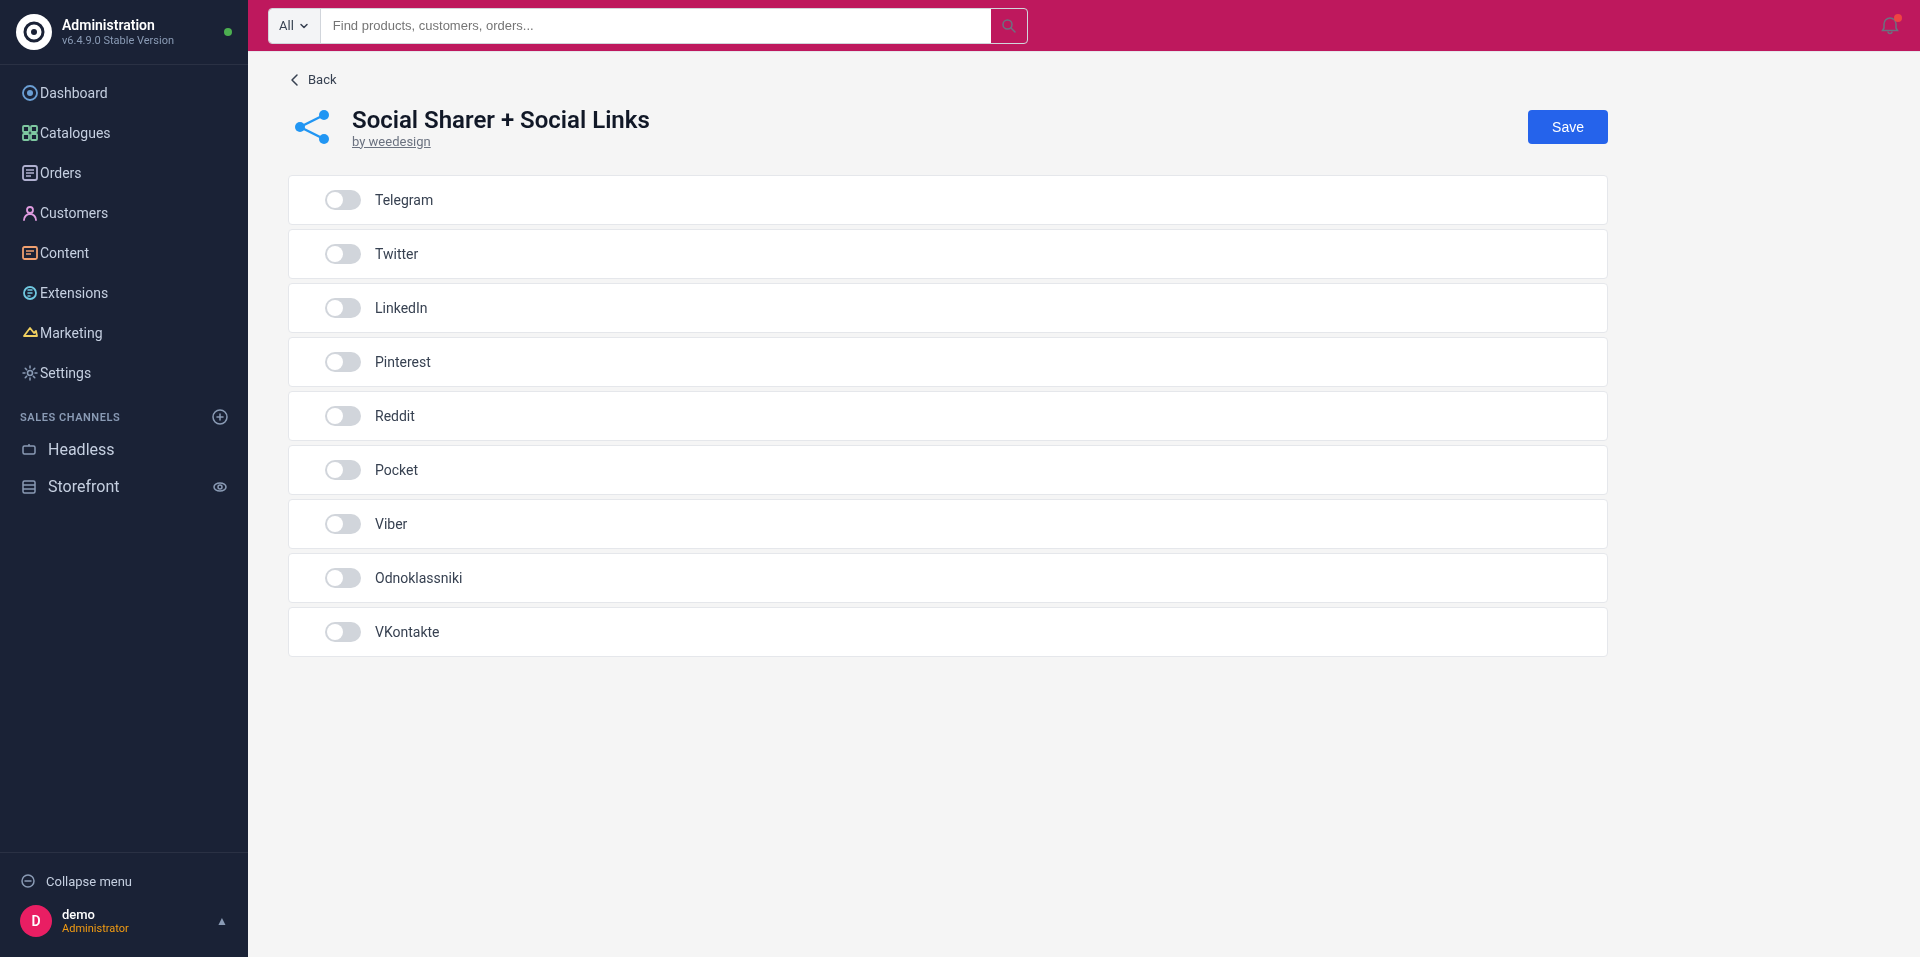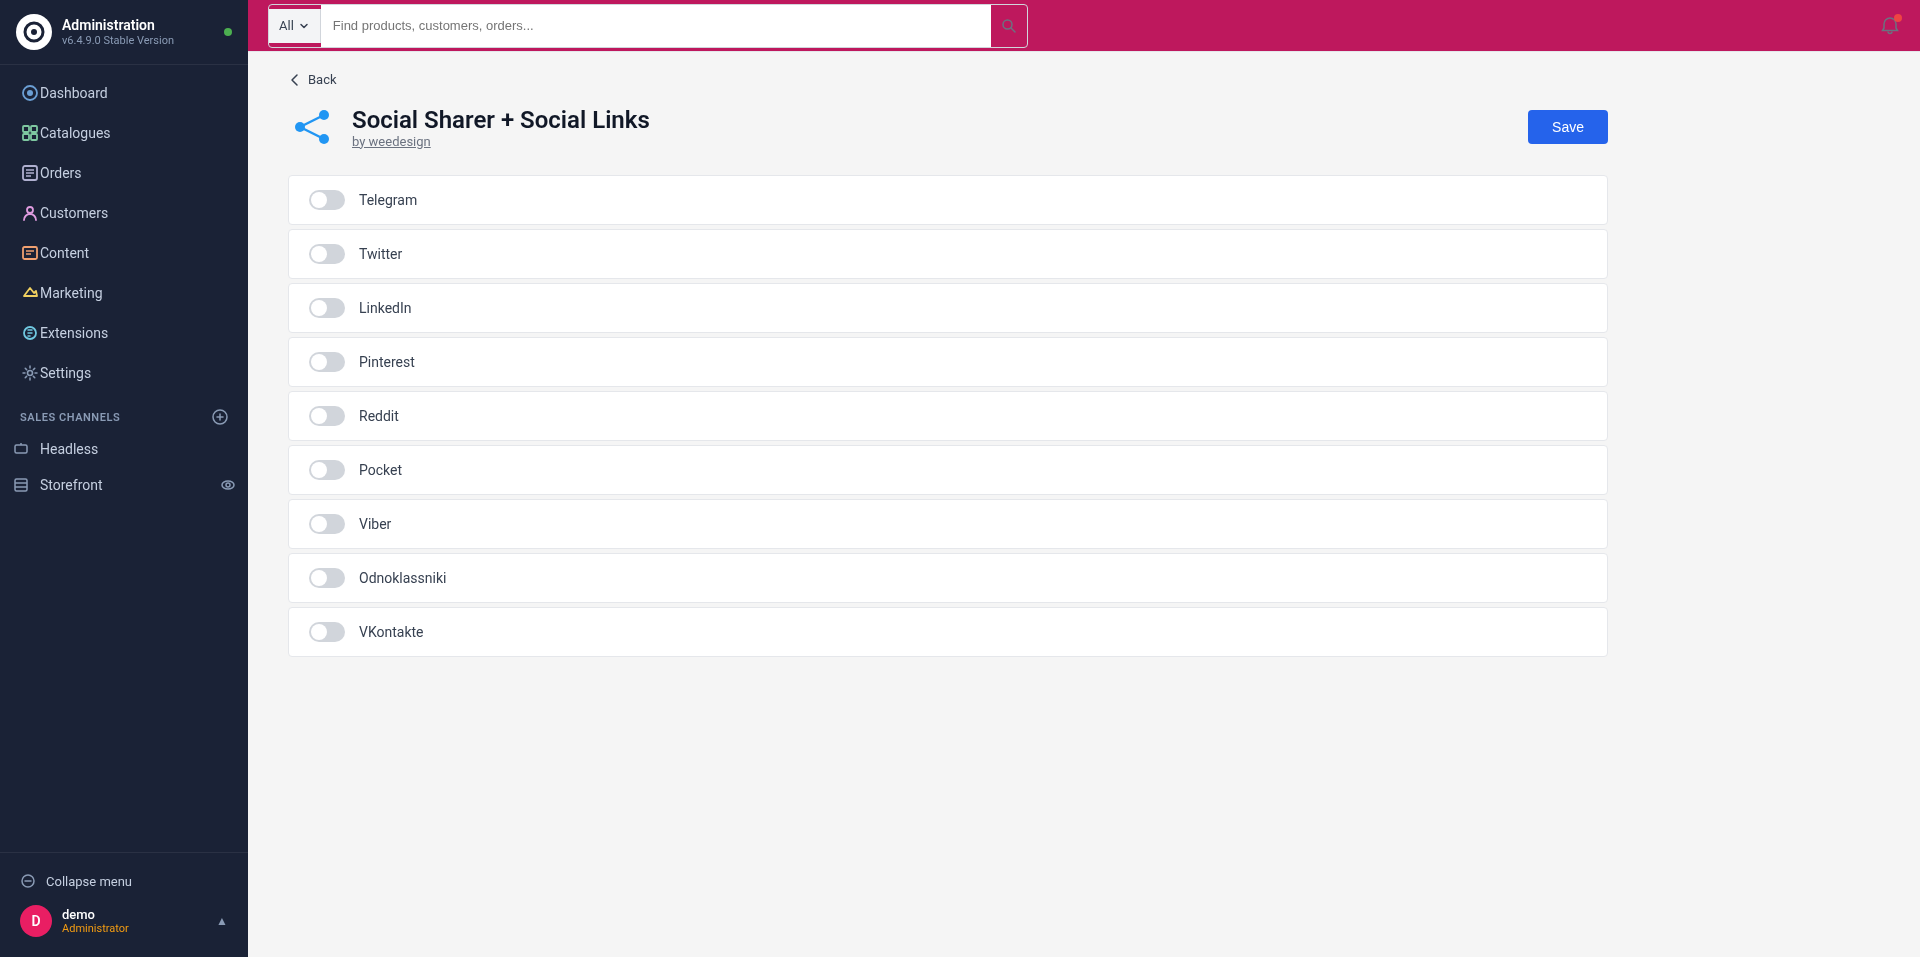--- a/index.html
+++ b/index.html
@@ -54,23 +54,23 @@
       text-transform: uppercase;
       letter-spacing: 0.05em;
       display: flex;
       align-items: center;
       justify-content: space-between;
     }
     .sidebar-section-add { cursor: pointer; color: #8a9bb5; }
 
     .channel-item {
       display: flex; align-items: center; gap: 10px;
-      padding: 9px 12px;
-      cursor: pointer;
-      font-size: 14px;
+      padding: 9px 20px;
+      cursor: pointer;
+      font-size: 16px;
       color: #c5cfe0;
     }
     .channel-icon { width: 18px; height: 18px; display: flex; align-items: center; justify-content: center; flex-shrink: 0; }
     .channel-eye { margin-left: auto; color: #8a9bb5; }
 
     .sidebar-footer {
       padding: 12px 20px;
       border-top: 1px solid rgba(255,255,255,0.07);
     }
     .collapse-menu {
@@ -132,21 +132,21 @@
       color: #374151;
       cursor: pointer;
     }
     .search-input {
       border: none; outline: none;
       padding: 0 12px;
       font-size: 13px;
       color: #374151;
       flex: 1;
       background: #fff;
-      height: 42px;
+      height: 34px;
     }
     .search-icon-btn {
       padding: 0 10px;
       height: 34px;
       display: flex; align-items: center;
       cursor: pointer;
       color: #6b7280;
     }
     .topbar-right { margin-left: auto; display: flex; align-items: center; gap: 12px; }
     .notification-btn { position: relative; cursor: pointer; color: #6b7280; }
@@ -199,21 +199,21 @@
     }
 
     
     .toggle-list { display: flex; flex-direction: column; gap: 0; }
     .toggle-row {
       display: flex;
       align-items: center;
       gap: 14px;
       background: #fff;
       border: 1px solid #e5e7eb;
-      padding: 14px 20px;
+      padding: 14px 36px;
       margin-bottom: 4px;
       border-radius: 4px;
     }
     .toggle-label { font-size: 14px; color: #374151; }
 
     
     .toggle-switch {
       position: relative;
       width: 36px; height: 20px;
       flex-shrink: 0;
@@ -313,34 +313,34 @@
           <line x1="5" y1="7" x2="13" y2="7" stroke="#f0a070" stroke-width="1.5"></line>
           <line x1="5" y1="10" x2="10" y2="10" stroke="#f0a070" stroke-width="1.5"></line>
         </svg>
       </span>
       <span>Content</span>
     </div>
 
     <div class="nav-item">
       <span class="nav-icon">
         <svg width="18" height="18" viewBox="0 0 18 18" fill="none">
-          <path d="M3 12L9 4l4 5 2-2 1 5H3z" stroke="#f0d060" stroke-width="1.8" stroke-linejoin="round"></path>
-        </svg>
-      </span>
-      <span>Marketing</span>
-    </div>
-
-    <div class="nav-item">
-      <span class="nav-icon">
-        <svg width="18" height="18" viewBox="0 0 18 18" fill="none">
           <circle cx="9" cy="9" r="6" stroke="#70c8e0" stroke-width="1.8"></circle>
           <path d="M7 6h4M7 9h4M7 12h2" stroke="#70c8e0" stroke-width="1.5" stroke-linecap="round"></path>
         </svg>
       </span>
       <span>Extensions</span>
+    </div>
+
+    <div class="nav-item">
+      <span class="nav-icon">
+        <svg width="18" height="18" viewBox="0 0 18 18" fill="none">
+          <path d="M3 12L9 4l4 5 2-2 1 5H3z" stroke="#f0d060" stroke-width="1.8" stroke-linejoin="round"></path>
+        </svg>
+      </span>
+      <span>Marketing</span>
     </div>
 
     <div class="nav-item">
       <span class="nav-icon">
         <svg width="18" height="18" viewBox="0 0 18 18" fill="none">
           <circle cx="9" cy="9" r="2.5" stroke="#8a9bb5" stroke-width="1.6"></circle>
           <path d="M9 2v2M9 14v2M2 9h2M14 9h2M4.22 4.22l1.41 1.41M12.37 12.37l1.41 1.41M4.22 13.78l1.41-1.41M12.37 5.63l1.41-1.41" stroke="#8a9bb5" stroke-width="1.5" stroke-linecap="round"></path>
         </svg>
       </span>
       <span>Settings</span>

